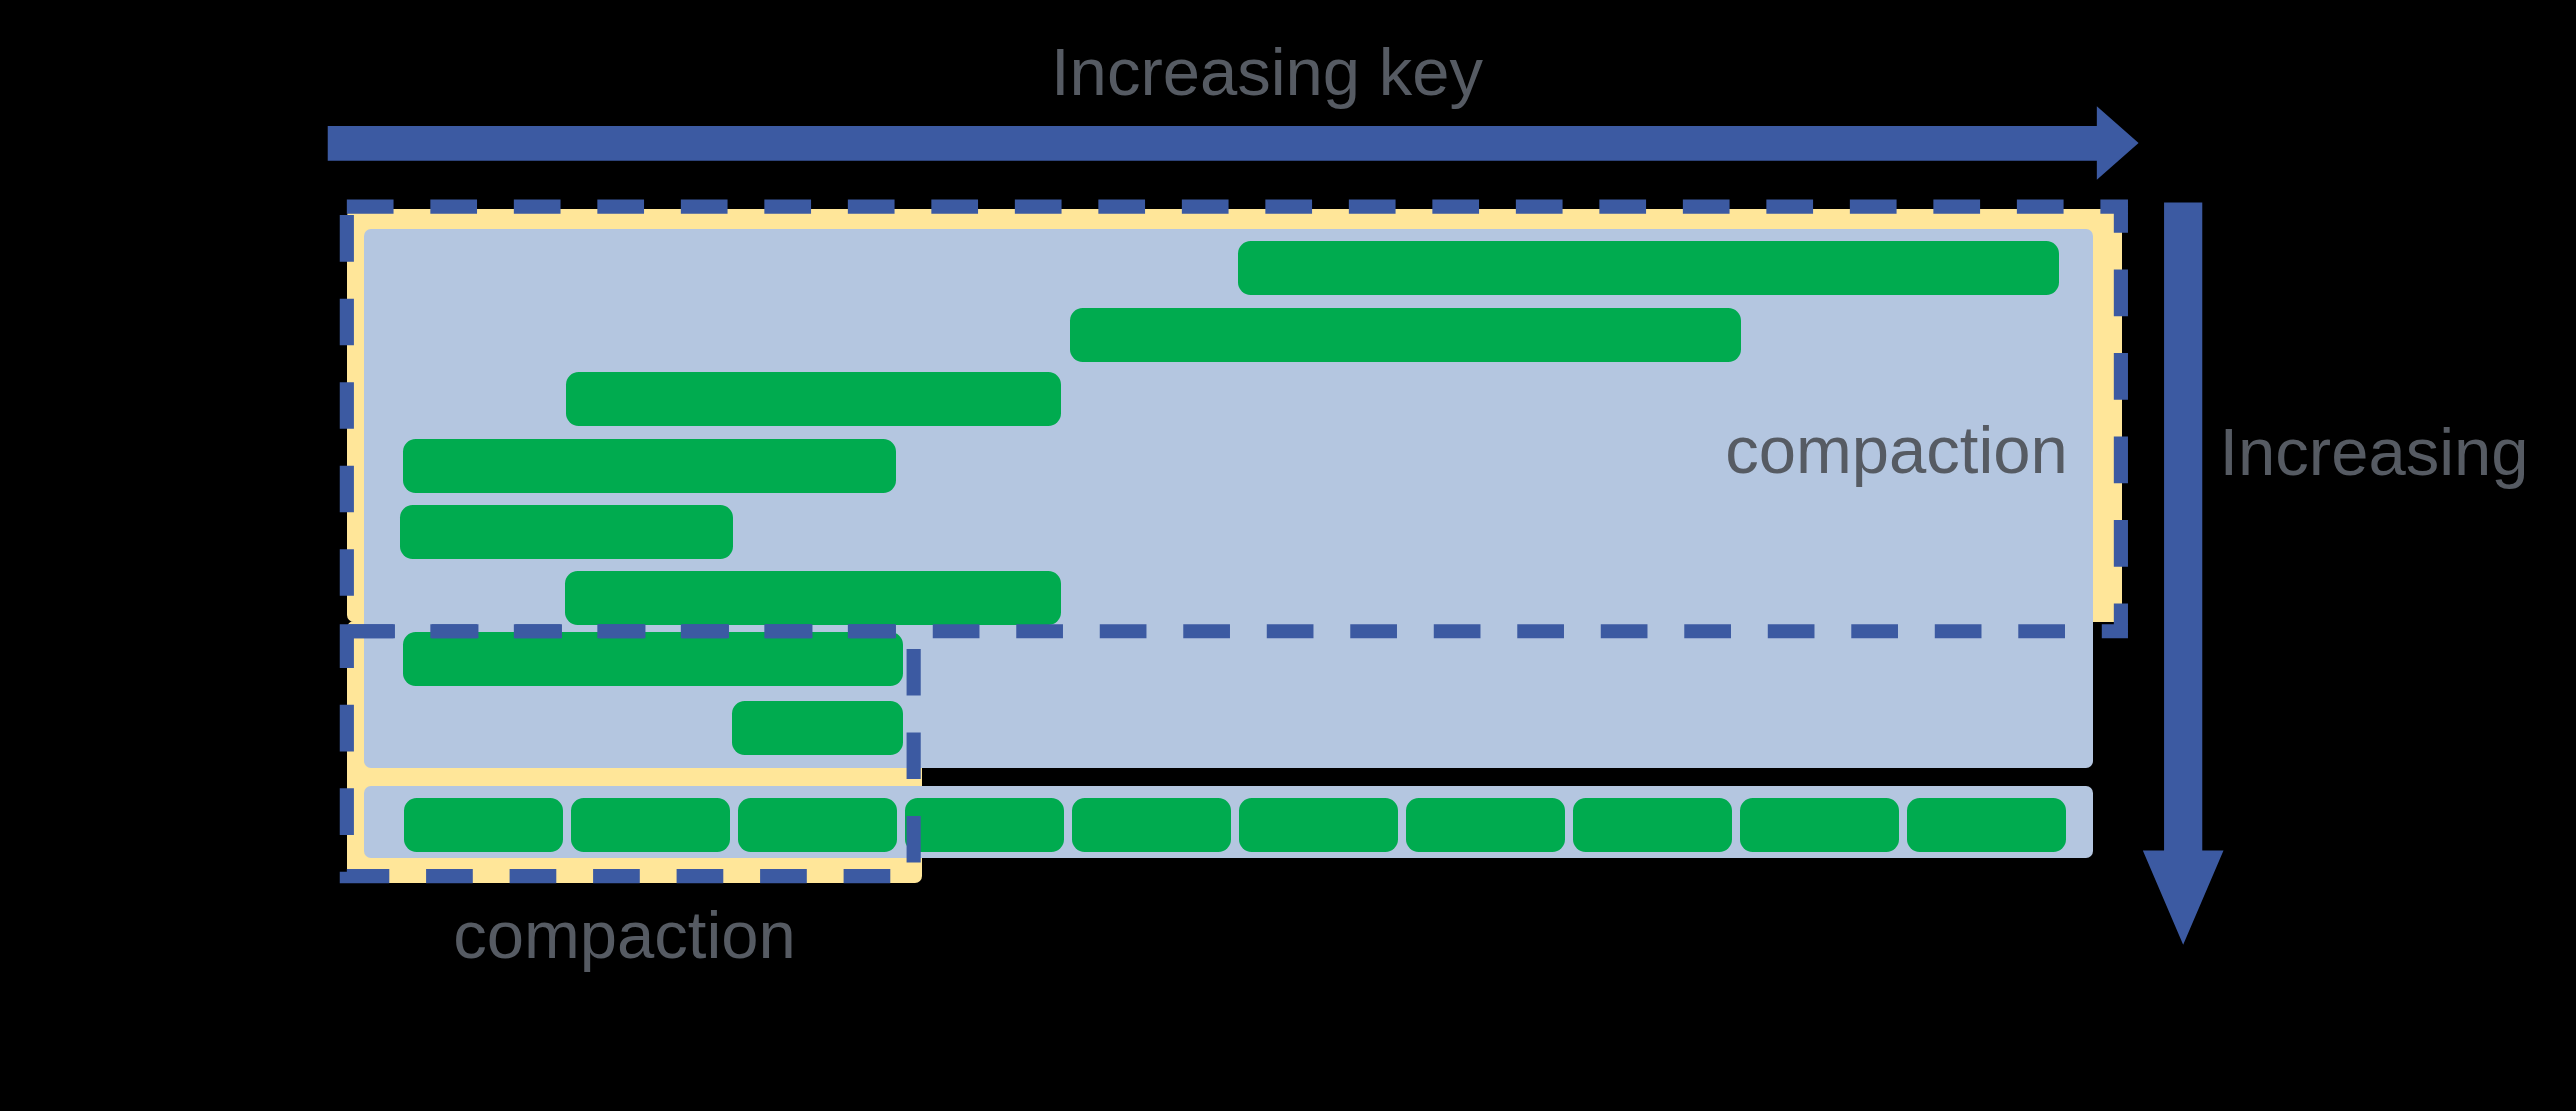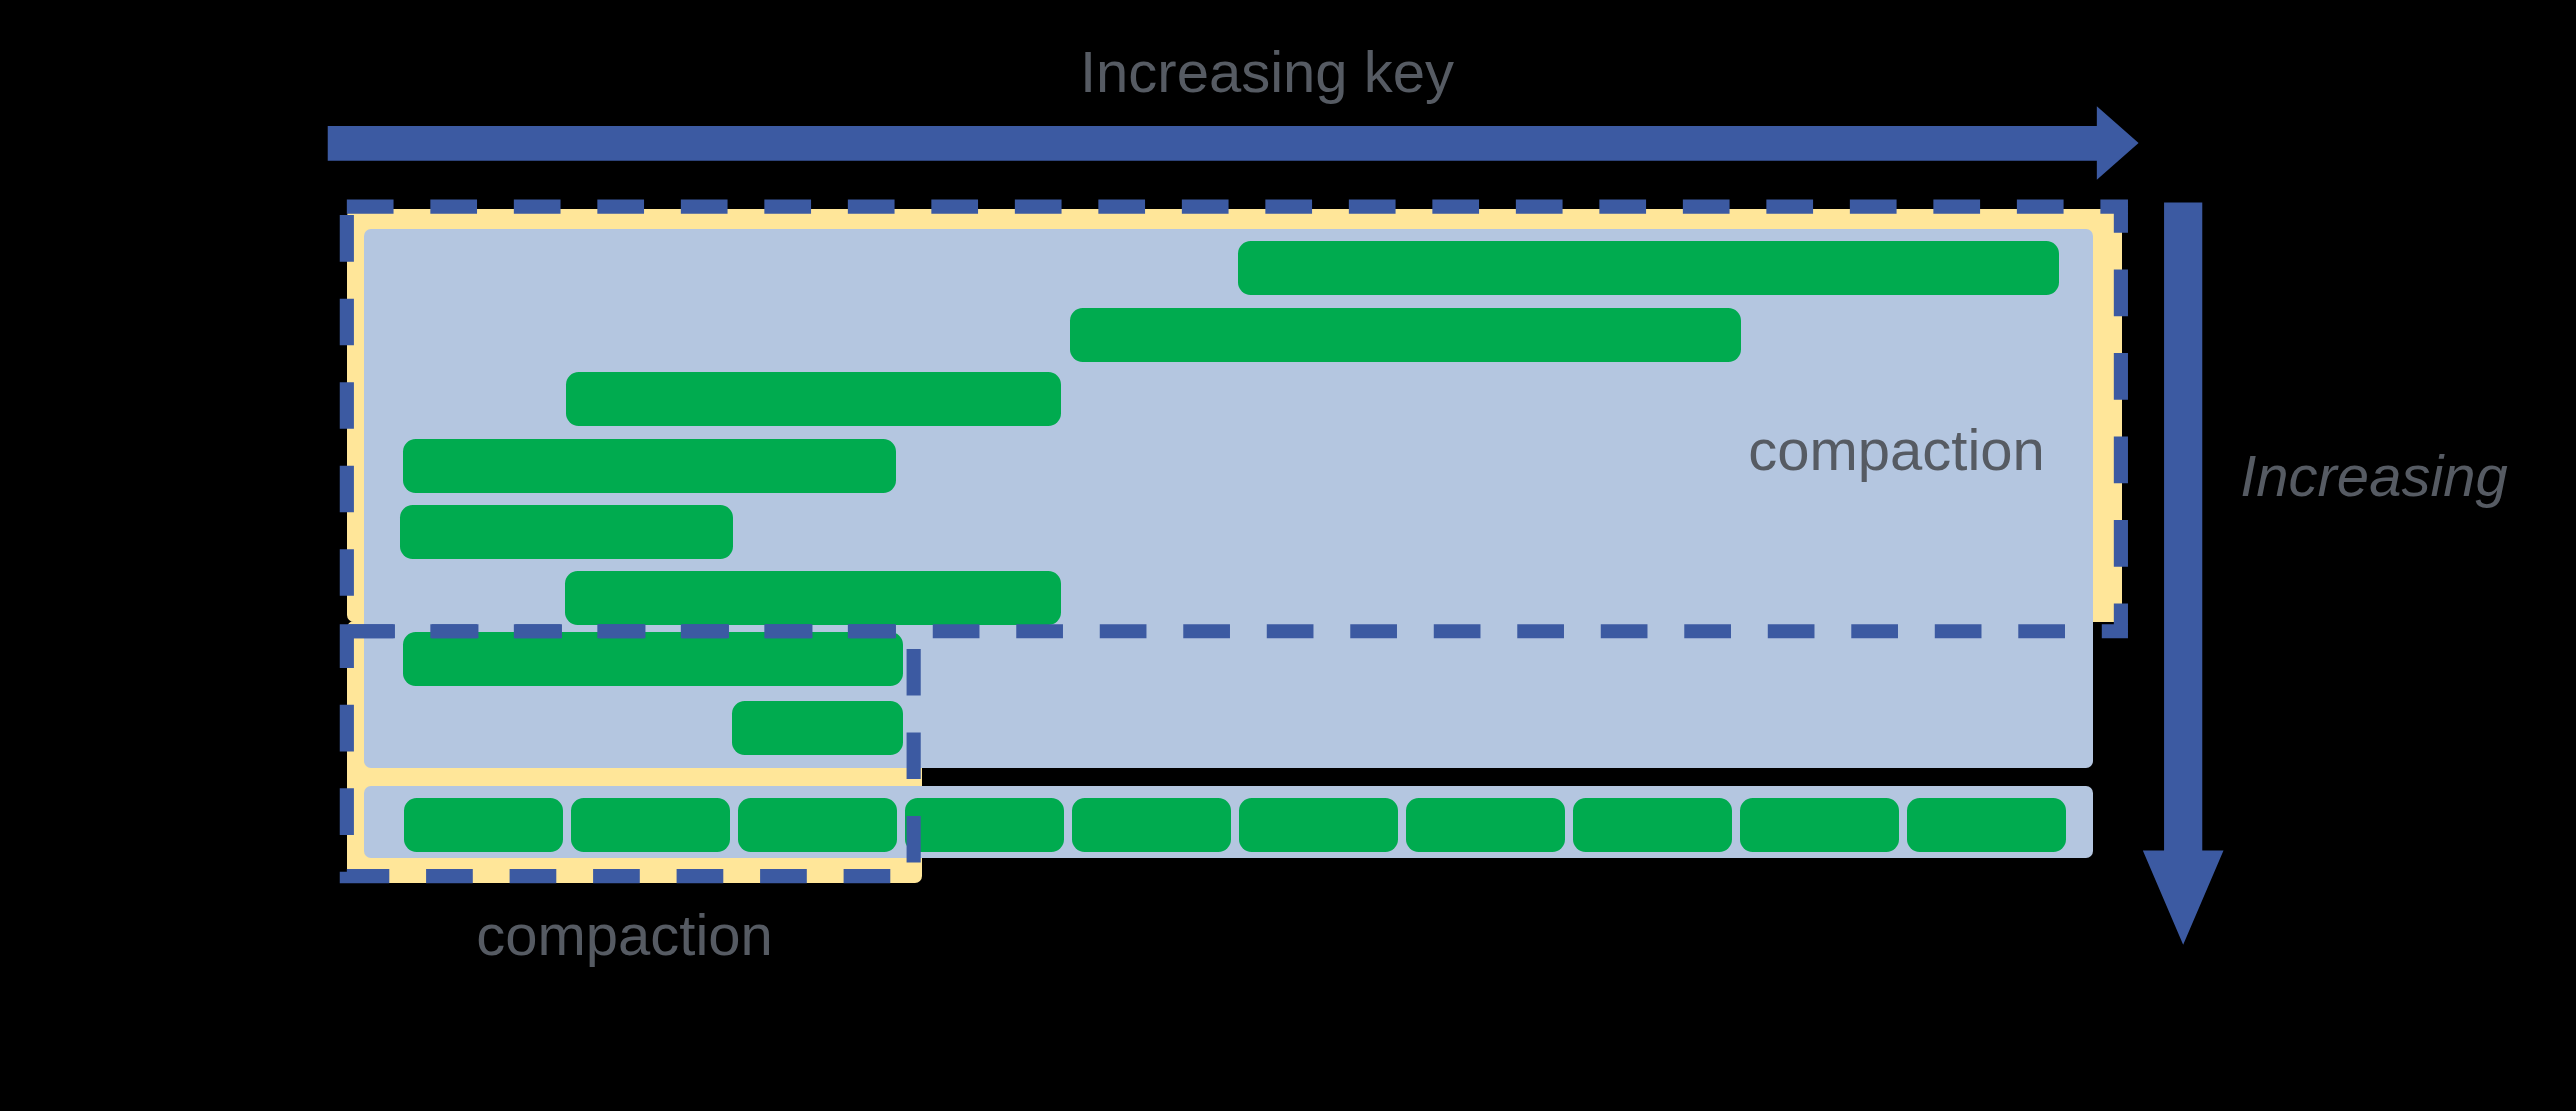--- a/index.html
+++ b/index.html
@@ -20,27 +20,27 @@
   }
   .layer{position:absolute;left:0;top:0;width:100%;height:100%;}
   .region{position:absolute;border-radius:7px;}
   .sstable{position:absolute;background:var(--green);border-radius:12.7px;}
   svg.overlay{position:absolute;left:0;top:0;}
   .arrowfill{fill:var(--blue);stroke:none;}
   .dashed{fill:none;stroke:var(--blue);stroke-width:20px;}
   .label{
     position:absolute;
     color:var(--gray);
-    font-size:58px;
+    font-size:67px;
     line-height:103px;
     text-align:center;
     white-space:nowrap;
   }
   #lbl-key{left:736px;top:20px;width:1062px;}
-  #lbl-age{left:2183px;top:423px;width:382px;line-height:106px;font-style:italic;}
+  #lbl-age{left:2183px;top:399px;width:382px;line-height:106px;}
   #lbl-level0{left:17.7px;top:446px;width:290px;}
   #lbl-level1{left:14px;top:769px;width:290px;}
   #lbl-l0l0{left:1684px;top:398px;width:425px;}
   #lbl-l0l1{left:412px;top:883px;width:425px;}
 </style>
 </head>
 <body>
 
 <div class="canvas">
 

